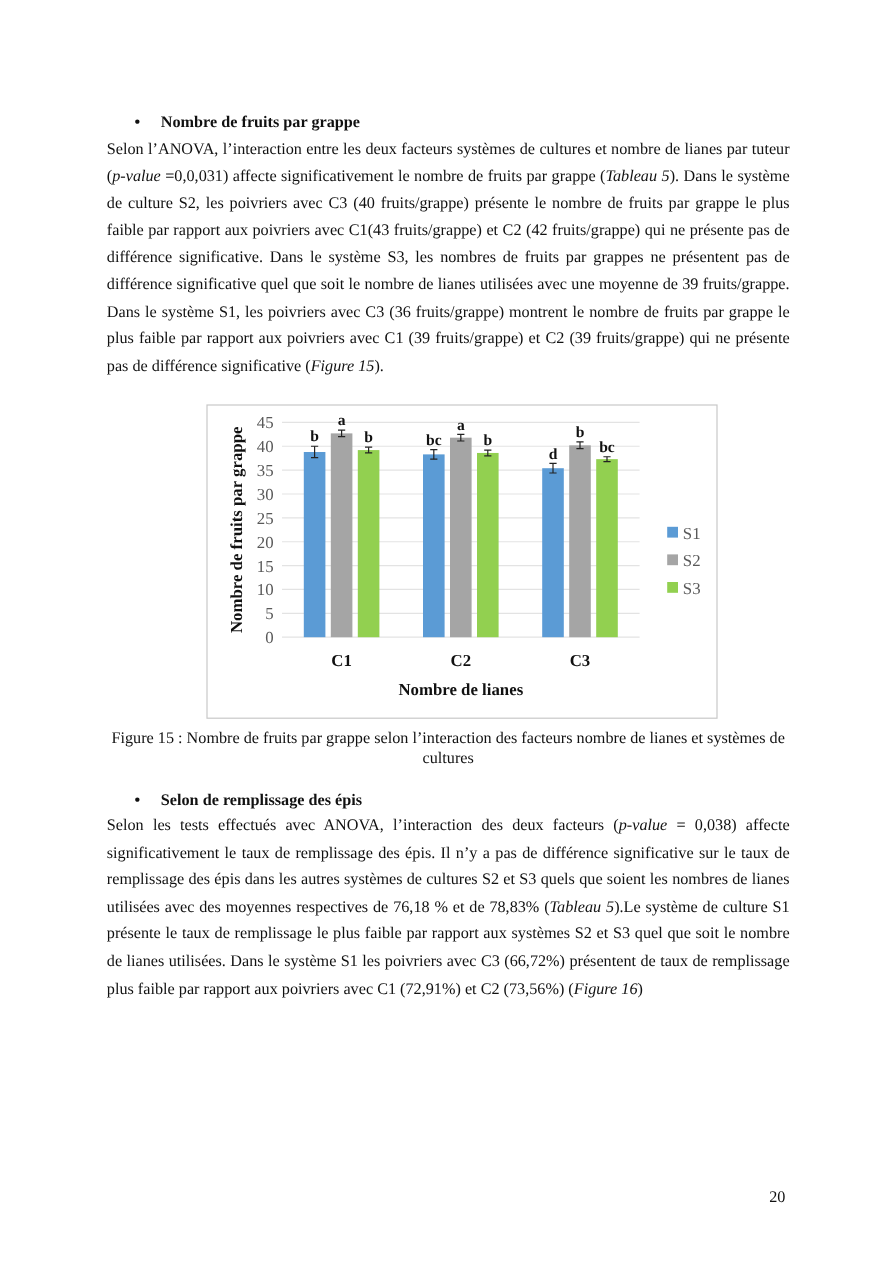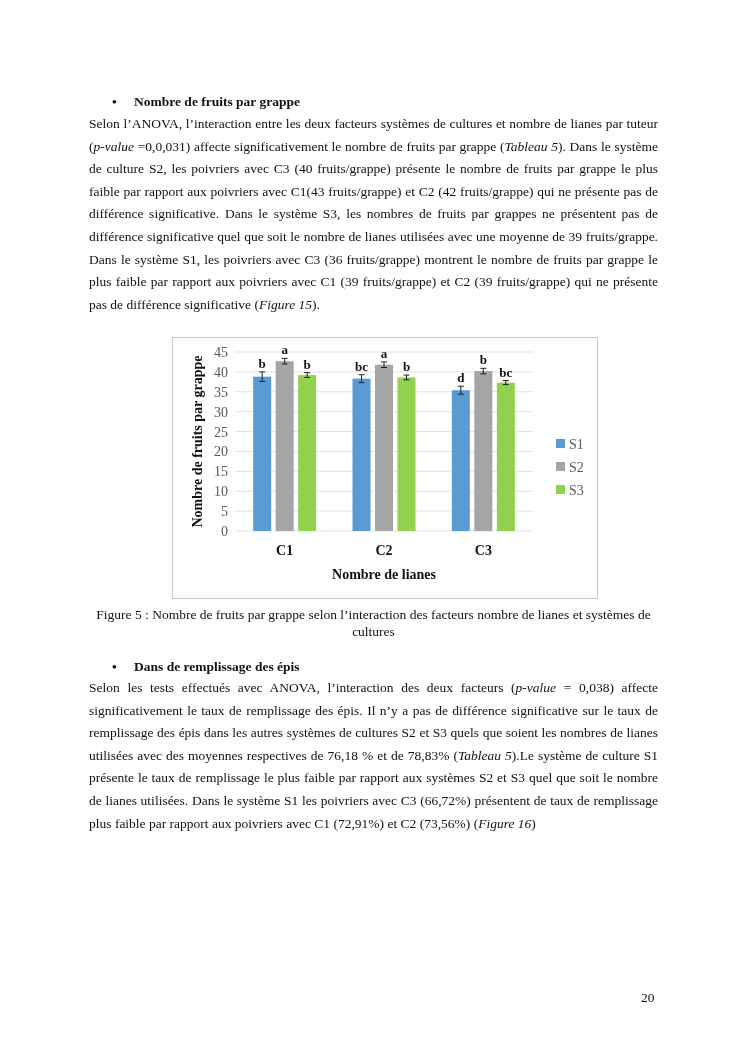--- a/index.html
+++ b/index.html
@@ -100,21 +100,21 @@
       <text x="0" y="0" text-anchor="middle" font-size="14" font-weight="bold" fill="#111" transform="translate(29,103.5) rotate(-90)">Nombre de fruits par grappe</text>
       <rect x="383" y="101" width="9" height="9" fill="#5b9bd5"></rect>
       <text x="396" y="111" font-size="14" fill="#595959">S1</text>
       <rect x="383" y="124" width="9" height="9" fill="#a5a5a5"></rect>
       <text x="396" y="134" font-size="14" fill="#595959">S2</text>
       <rect x="383" y="147" width="9" height="9" fill="#92d050"></rect>
       <text x="396" y="157" font-size="14" fill="#595959">S3</text>
     </svg>
 </div>
 
-<div class="caption">Figure 5 : Nombre de fruits par grappe selon l’interaction des facteurs nombre de lianes et systèmes de cultures</div>
+<div class="caption">Figure 15 : Nombre de fruits par grappe selon l’interaction des facteurs nombre de lianes et systèmes de cultures</div>
 
 <div class="heading" style="top:659px;">
   <span class="bullet">•</span>
-  <span class="htext">Dans de remplissage des épis</span>
+  <span class="htext">Selon de remplissage des épis</span>
 </div>
 <div class="para" id="para2" style="top:677px;"><span>Selon les tests effectués avec ANOVA, l’interaction des deux facteurs (</span><i>p-value</i><span> = 0,038) affecte significativement le taux de remplissage des épis. Il n’y a pas de différence significative sur le taux de remplissage des épis dans les autres systèmes de cultures S2 et S3 quels que soient les nombres de lianes utilisées avec des moyennes respectives de 76,18 % et de 78,83% (</span><i>Tableau 5</i><span>).Le système de culture S1 présente le taux de remplissage le plus faible par rapport aux systèmes S2 et S3 quel que soit le nombre de lianes utilisées. Dans le système S1 les poivriers avec C3 (66,72%) présentent de taux de remplissage plus faible par rapport aux poivriers avec C1 (72,91%) et C2 (73,56%) (</span><i>Figure 16</i><span>)</span></div>
 
 <div class="pagenum">20</div>
 
 </body></html>

